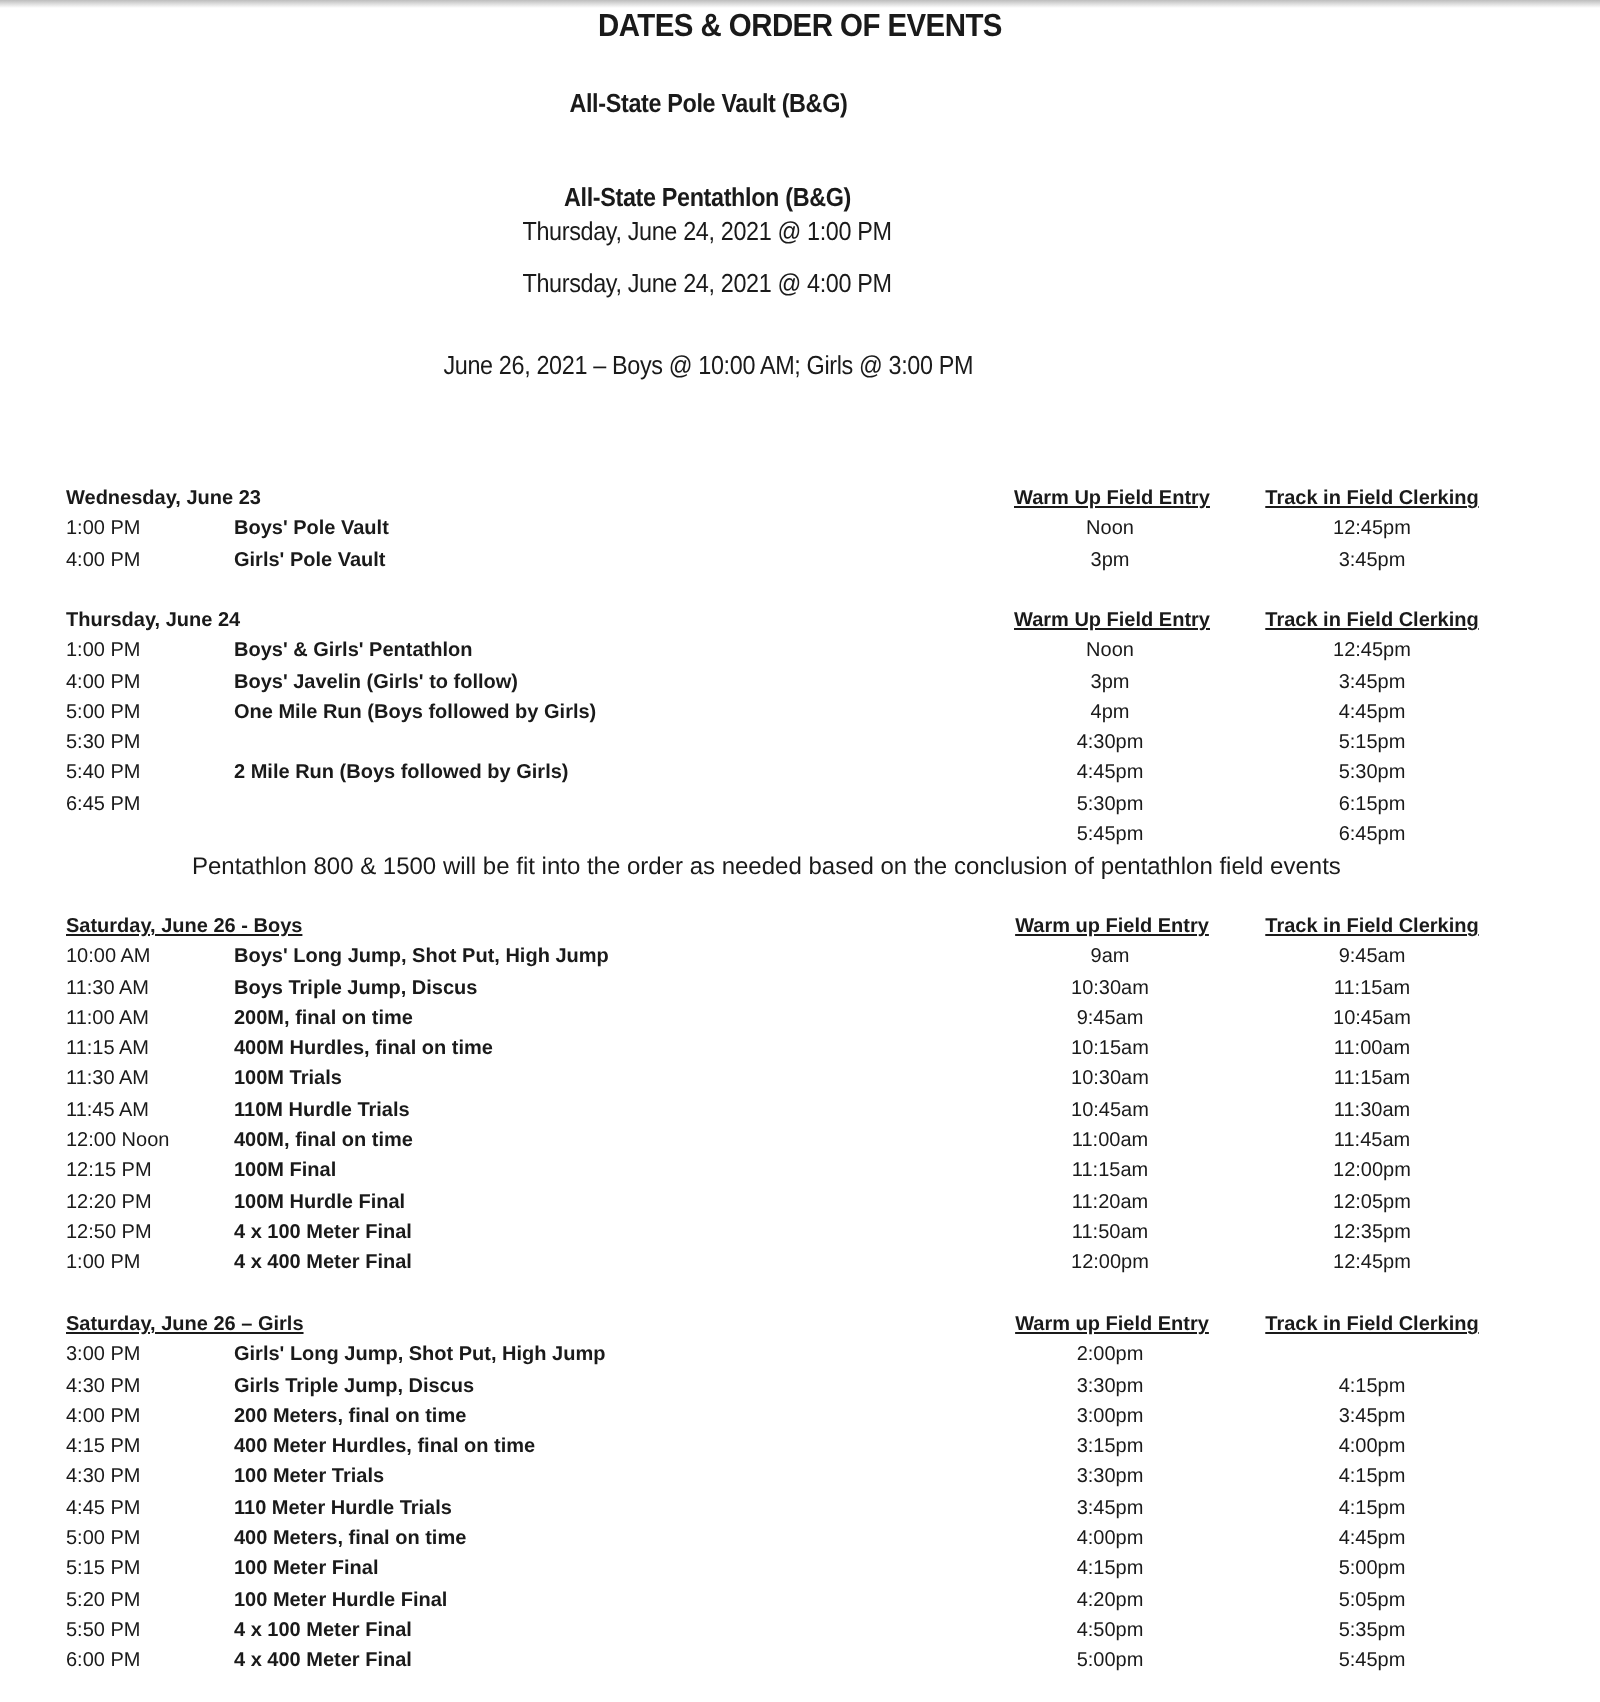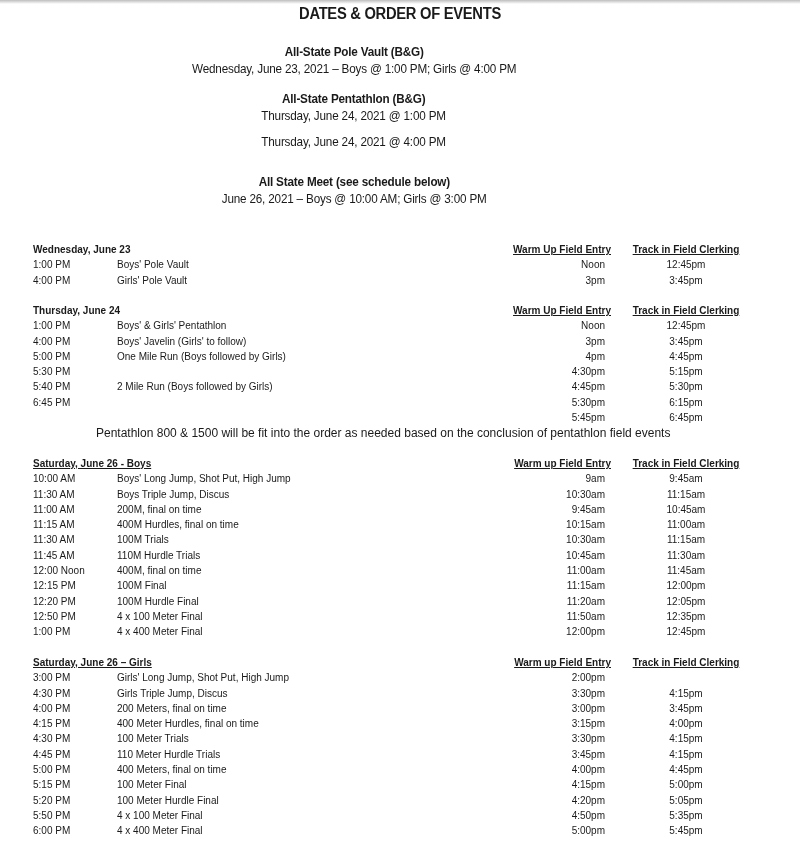--- a/index.html
+++ b/index.html
@@ -19,50 +19,48 @@
     position: absolute; left: 0; width: 708px; text-align: center;
     font-size: 13px; letter-spacing: -0.2px;
   }
   .hdr-block .h { font-weight: bold; text-decoration: underline; line-height: 16px; }
   .hdr-block .d { line-height: 18px; }
   .cond { display: inline-block; transform: scaleX(0.9); transform-origin: center; }
 
   .section { position: absolute; left: 33px; width: 720px; font-size: 10px; }
   .row { position: relative; height: 15.3px; line-height: 15.3px; white-space: nowrap; }
   .time { position: absolute; left: 0; }
-  .event { position: absolute; left: 84px; }
-  .warm { position: absolute; left: 472px; width: 100px; text-align: right; }
+  .event { position: absolute; left: 84px; font-weight: bold; }
+  .warm { position: absolute; left: 472px; width: 100px; text-align: center; }
   .clerk { position: absolute; left: 593px; width: 120px; text-align: center; }
   .sec-title { position: absolute; left: 0; font-weight: bold; }
   .sec-title.u { text-decoration: underline; }
   .colhead { font-weight: bold; text-decoration: underline; }
   .warm.colhead { left: 468px; width: 110px; }
   .clerk.colhead { left: 593px; width: 120px; }
   .note { position: absolute; left: 96px; font-size: 12px; white-space: nowrap; }
 </style>
 </head>
 <body>
 
 <div class="topshade"></div>
 
 <div class="page-title">DATES &amp; ORDER OF EVENTS</div>
 
 <div class="hdr-block" style="top:44px">
   <div class="h"><span class="cond">All-State Pole Vault (B&amp;G)</span></div>
-  <div class="d"><span class="cond">Wednesday, June 23, 2021 – Boys @ 1:00 PM; Girls @ 4:00 PM</span></div>
 </div>
 <div class="hdr-block" style="top:91px">
   <div class="h"><span class="cond">All-State Pentathlon (B&amp;G)</span></div>
   <div class="d"><span class="cond">Thursday, June 24, 2021 @ 1:00 PM</span></div>
 </div>
 <div class="hdr-block" style="top:133px">
   <div class="d"><span class="cond">Thursday, June 24, 2021 @ 4:00 PM</span></div>
 </div>
 <div class="hdr-block" style="top:174px">
-  <div class="h"><span class="cond">All State Meet (see schedule below)</span></div>
   <div class="d"><span class="cond">June 26, 2021 – Boys @ 10:00 AM; Girls @ 3:00 PM</span></div>
 </div>
 
 <div class="section" id="sec0" style="top:242px">
     <div class="row">
       <span class="sec-title">Wednesday, June 23</span>
       <span class="warm colhead">Warm Up Field Entry</span>
       <span class="clerk colhead">Track in Field Clerking</span>
     </div>
     <div class="row">

